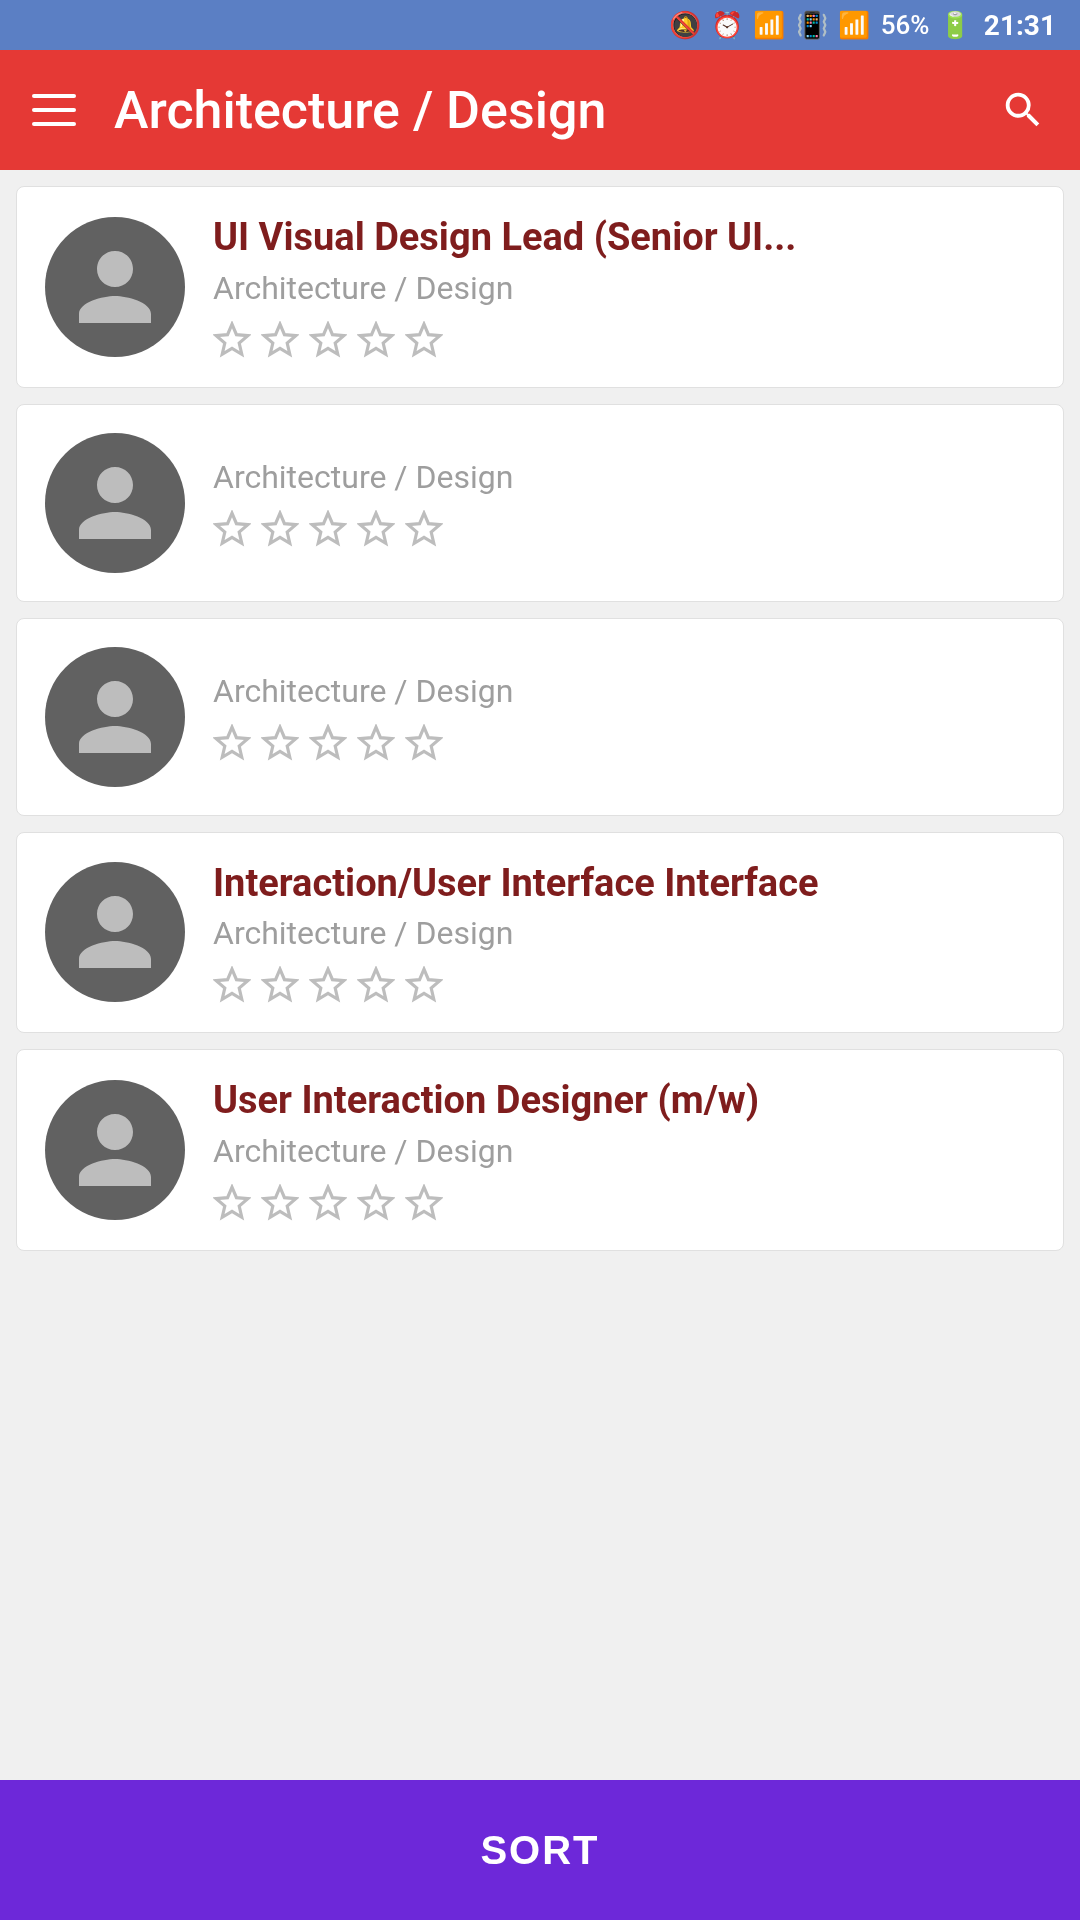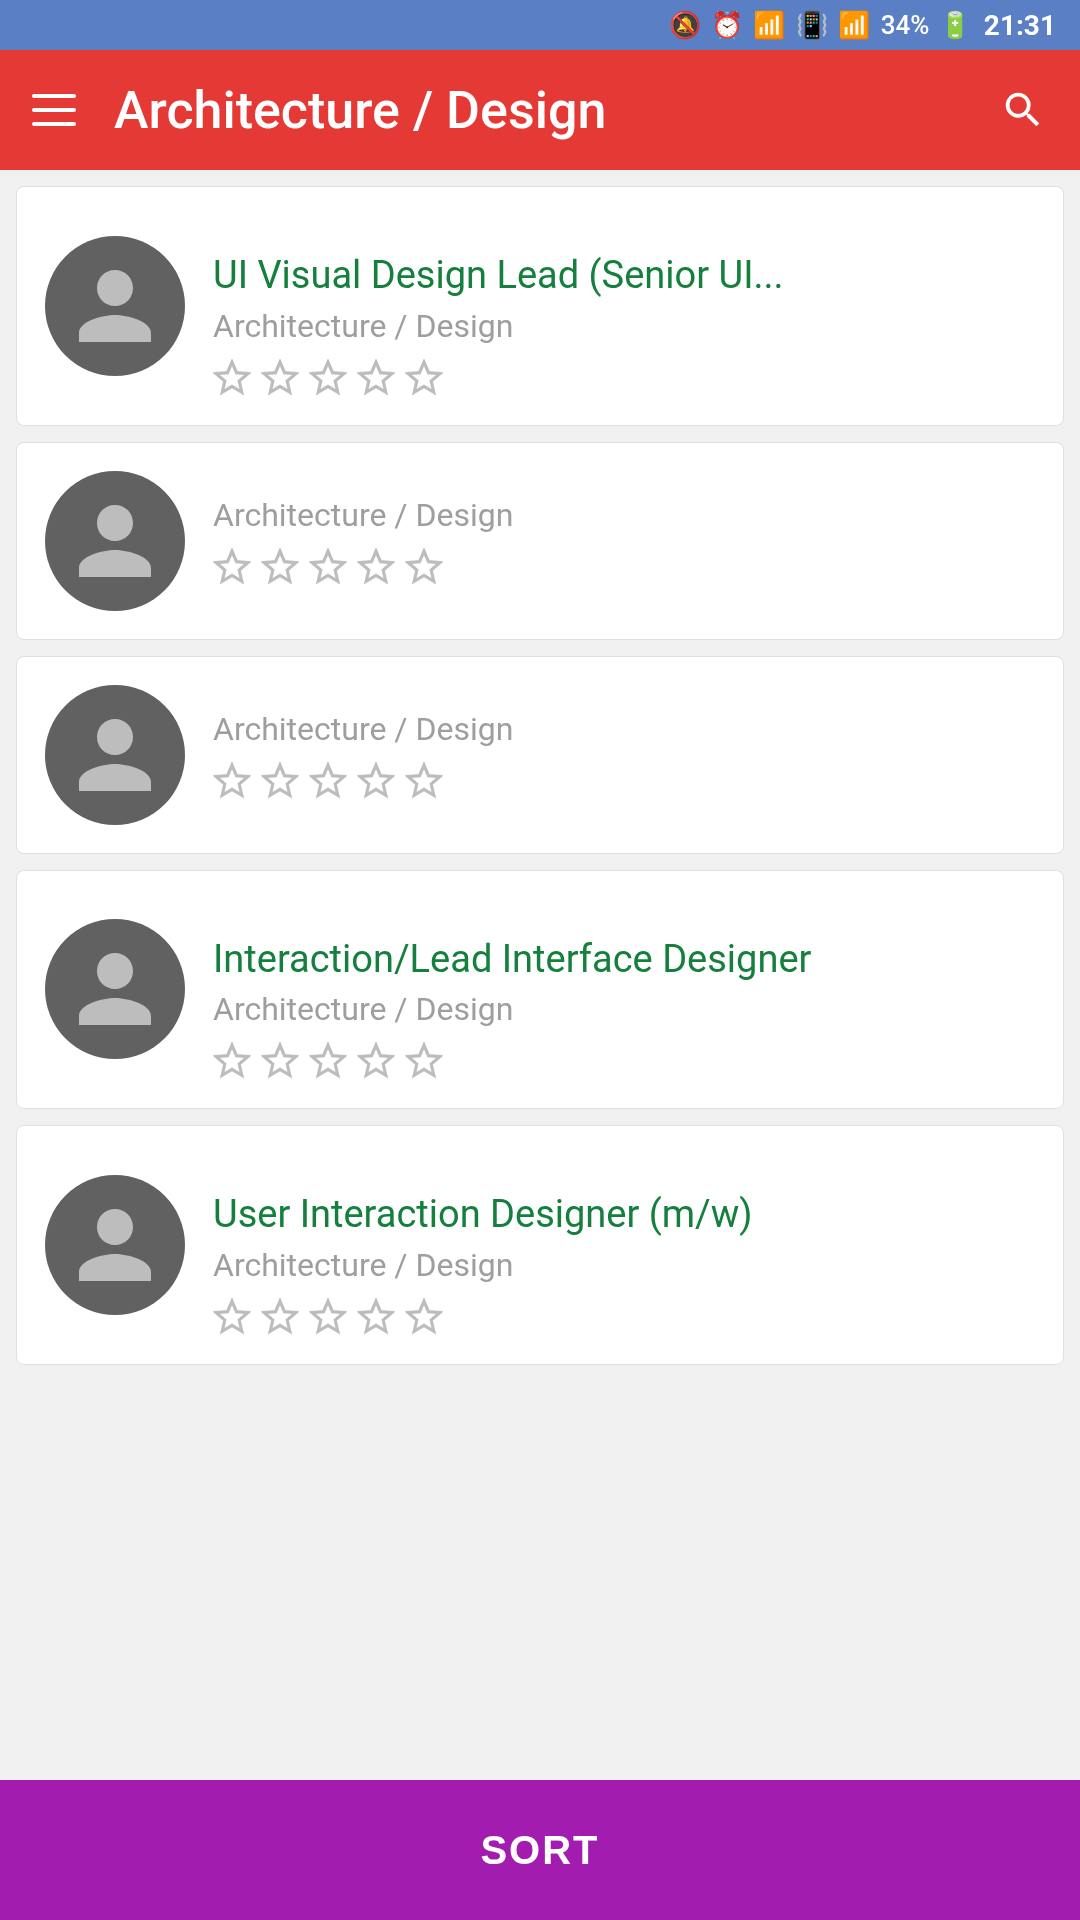--- a/index.html
+++ b/index.html
@@ -135,24 +135,23 @@
 
     .job-info {
       flex: 1;
       display: flex;
       flex-direction: column;
       gap: 8px;
     }
 
     .job-title {
       font-size: 38px;
-      font-weight: normal;
-      color: #15803d;
+      font-weight: bold;
+      color: #7f1d1d;
       line-height: 1.2;
-      margin-top: 38px;
     }
 
     .job-category {
       font-size: 32px;
       color: #9e9e9e;
     }
 
     .stars {
       display: flex;
       gap: 10px;
@@ -172,21 +171,21 @@
       stroke-width: 2;
     }
 
     
     .sort-button {
       position: fixed;
       bottom: 0;
       left: 0;
       width: 1080px;
       height: 140px;
-      background-color: #a21caf;
+      background-color: #6d28d9;
       color: white;
       font-size: 40px;
       font-weight: 700;
       letter-spacing: 2px;
       border: none;
       cursor: pointer;
       display: flex;
       flex-direction: column;
       align-items: center;
       justify-content: center;
@@ -196,21 +195,21 @@
 </head>
 <body>
 
 <div class="status-bar">
   <span class="status-bar-icons">
     <span>🔕</span>
     <span>⏰</span>
     <span>📶</span>
     <span>📳</span>
     <span>📶</span>
-    <span>34%</span>
+    <span>56%</span>
     <span>🔋</span>
   </span>
   <span class="status-time">21:31</span>
 </div>
 
 <div class="app-bar">
   <div class="menu-icon">
     <span></span>
     <span></span>
     <span></span>
@@ -307,21 +306,21 @@
         </div>
       </div>
     </div>
     <div class="job-card">
       <div class="avatar">
       <svg viewBox="0 0 24 24" xmlns="http://www.w3.org/2000/svg">
         <path d="M12 12c2.7 0 4.8-2.1 4.8-4.8S14.7 2.4 12 2.4 7.2 4.5 7.2 7.2 9.3 12 12 12zm0 2.4c-3.2 0-9.6 1.6-9.6 4.8v2.4h19.2v-2.4c0-3.2-6.4-4.8-9.6-4.8z"></path>
       </svg>
       </div>
       <div class="job-info">
-        <div class="job-title">Interaction/Lead Interface Designer</div>
+        <div class="job-title">Interaction/User Interface Interface</div>
         <div class="job-category">Architecture / Design</div>
         <div class="stars">
           <div class="star"><svg viewBox="0 0 24 24" xmlns="http://www.w3.org/2000/svg">
         <path d="M12 17.27L18.18 21l-1.64-7.03L22 9.24l-7.19-.61L12 2 9.19 8.63 2 9.24l5.46 4.73L5.82 21z"></path>
       </svg></div>
           <div class="star"><svg viewBox="0 0 24 24" xmlns="http://www.w3.org/2000/svg">
         <path d="M12 17.27L18.18 21l-1.64-7.03L22 9.24l-7.19-.61L12 2 9.19 8.63 2 9.24l5.46 4.73L5.82 21z"></path>
       </svg></div>
           <div class="star"><svg viewBox="0 0 24 24" xmlns="http://www.w3.org/2000/svg">
         <path d="M12 17.27L18.18 21l-1.64-7.03L22 9.24l-7.19-.61L12 2 9.19 8.63 2 9.24l5.46 4.73L5.82 21z"></path>

